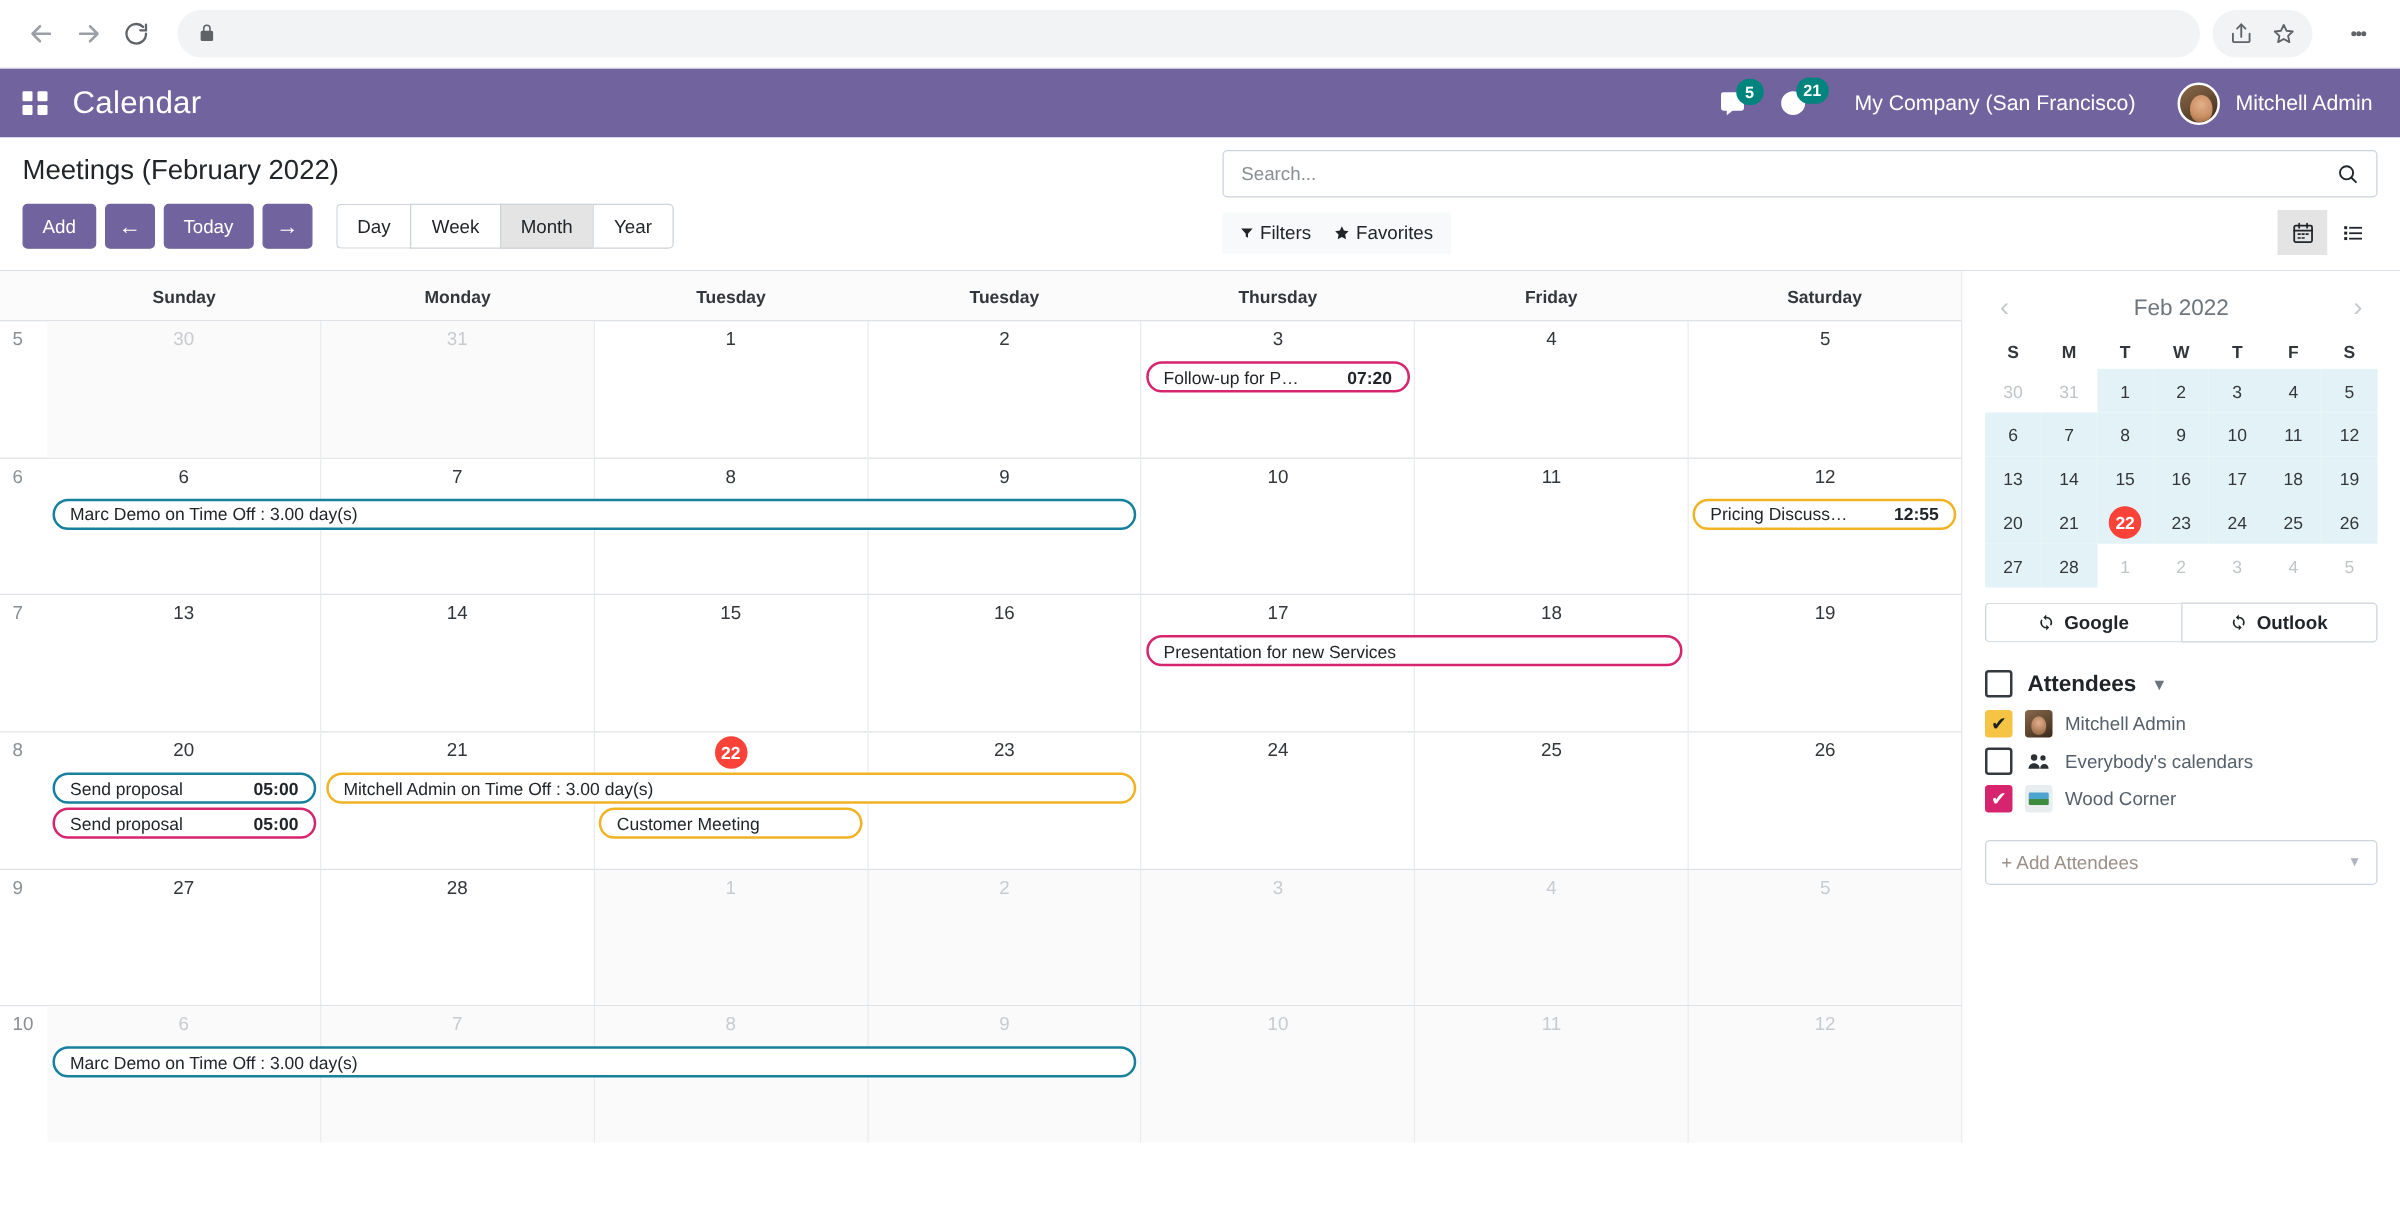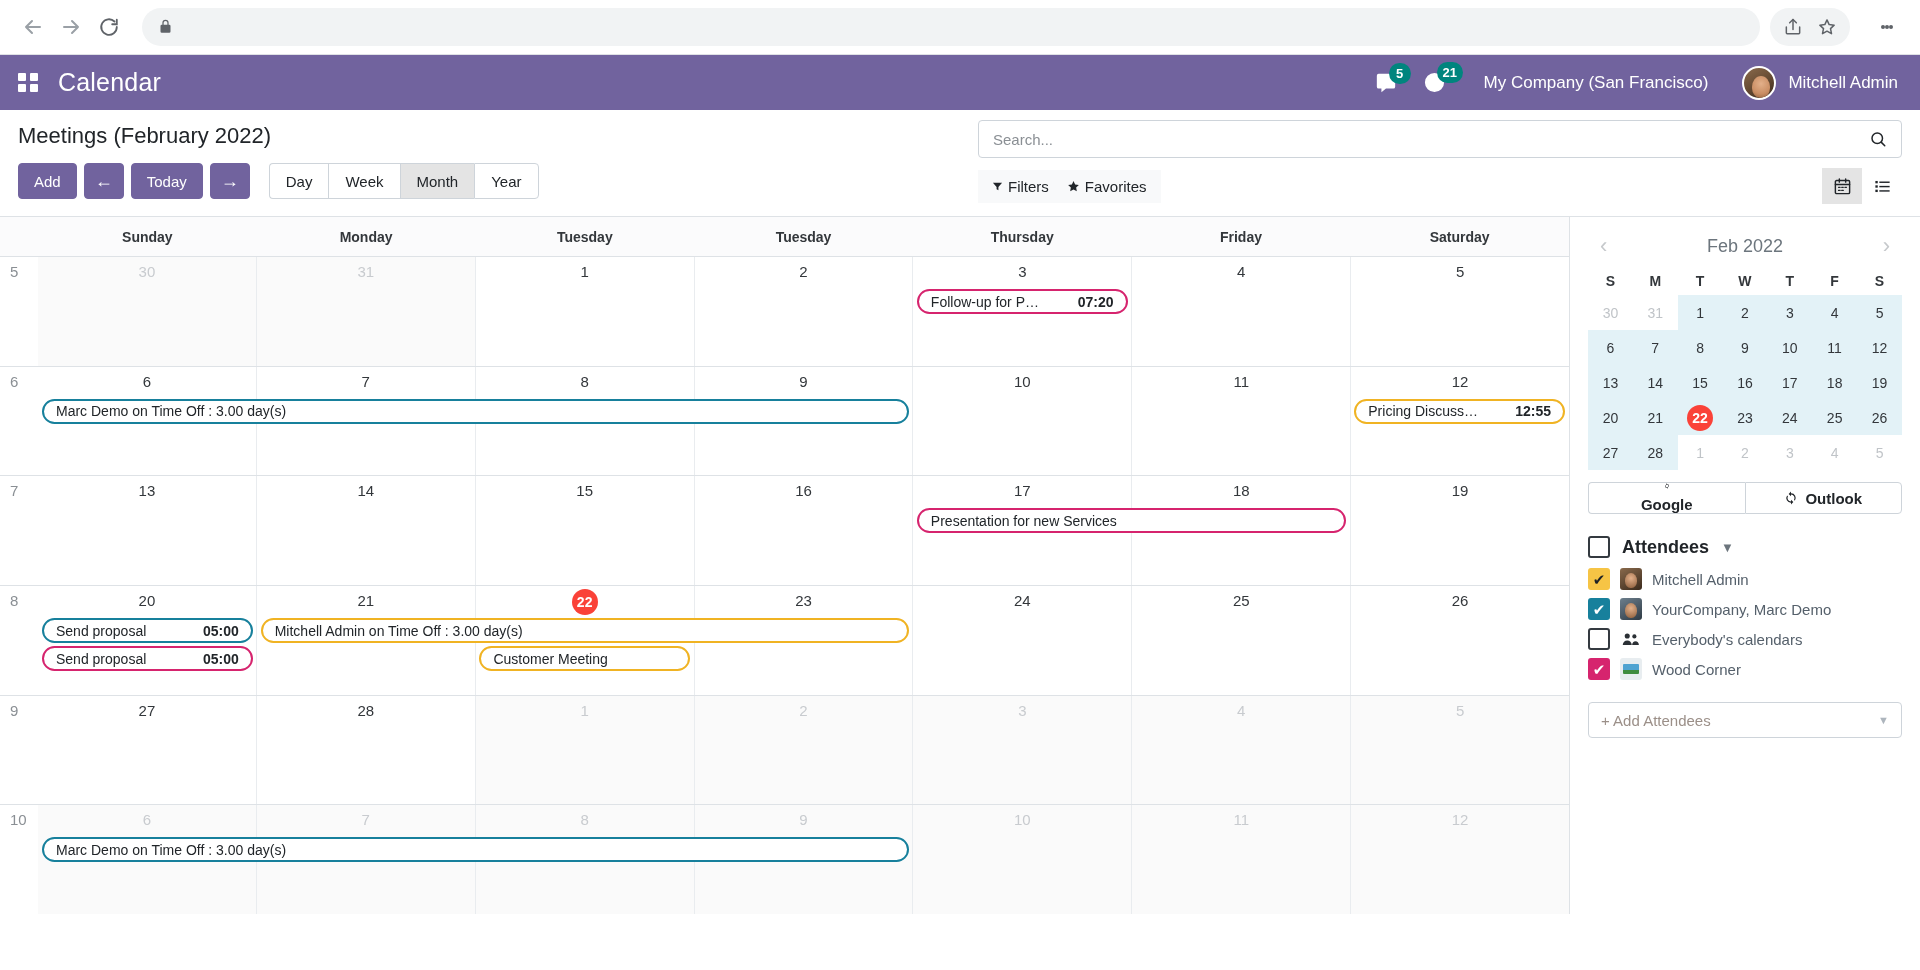--- a/index.html
+++ b/index.html
@@ -198,21 +198,21 @@
   .mini-today {
     display:inline-block; width:26px;height:26px;line-height:26px;
     background:#fa4238; color:#fff; border-radius:50%; font-weight:700;
   }
   .sync-row { display:flex; margin-top:12px; }
   .sync-btn {
     flex:1; border:1px solid #ced4da; background:#fff;
     height:32px; display:flex; align-items:center; justify-content:center;
     gap:7px; font-size:15px; font-weight:700; color:#212529; cursor:pointer;
   }
-  .sync-btn:first-child { border-radius:4px 0 0 4px; border-right:none;flex-direction:column; }
+  .sync-btn:first-child { border-radius:4px 0 0 4px; border-right:none; }
   .sync-btn:last-child { border-radius:0 4px 4px 0; }
 
   .attendees-head {
     display:flex; align-items:center; gap:12px;
     margin-top:22px; margin-bottom:6px;
   }
   .cbx {
     width:22px;height:22px;border:2px solid #343a40;background:#fff;
     border-radius:3px; flex:none; display:flex;align-items:center;justify-content:center;
     cursor:pointer;
@@ -697,25 +697,20 @@
       <span class="attendees-title">Attendees</span>
       <span class="caret-dn">▼</span>
     </div>
     <div id="att-host">
         <div class="att-row">
           <span class="cbx c-yellow checked"></span>
           <span class="att-avatar p1"></span>
           <span class="att-name">Mitchell Admin</span>
         </div>
         <div class="att-row">
-          <span class="cbx c-teal checked"></span>
-          <span class="att-avatar p2"></span>
-          <span class="att-name">YourCompany, Marc Demo</span>
-        </div>
-        <div class="att-row">
           <span class="cbx "></span>
           <span class="group-icon">
             <svg width="18" height="14" viewBox="0 0 24 18" fill="#2b3035">
               <circle cx="7" cy="5" r="3.4"></circle>
               <circle cx="16.5" cy="5.5" r="2.8"></circle>
               <path d="M1 17c0-3.6 2.7-6 6-6s6 2.4 6 6z"></path>
               <path d="M13.5 17c0-3 2-5 4.5-5s4.5 2 4.5 5z"></path>
             </svg>
           </span>
           <span class="att-name">Everybody's calendars</span>

